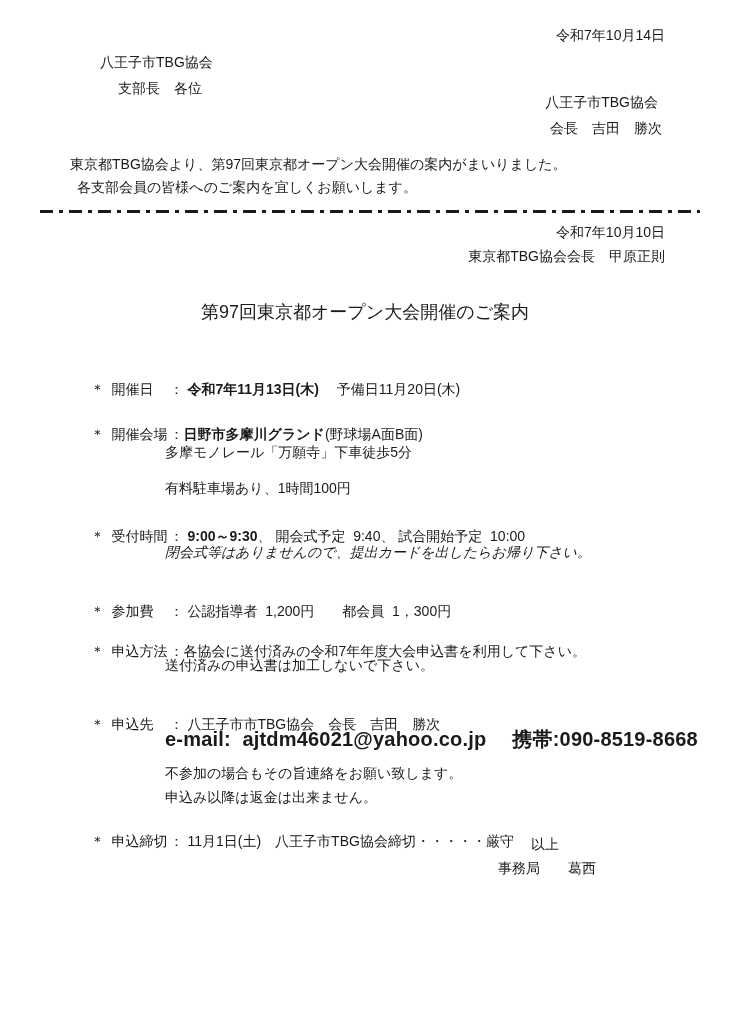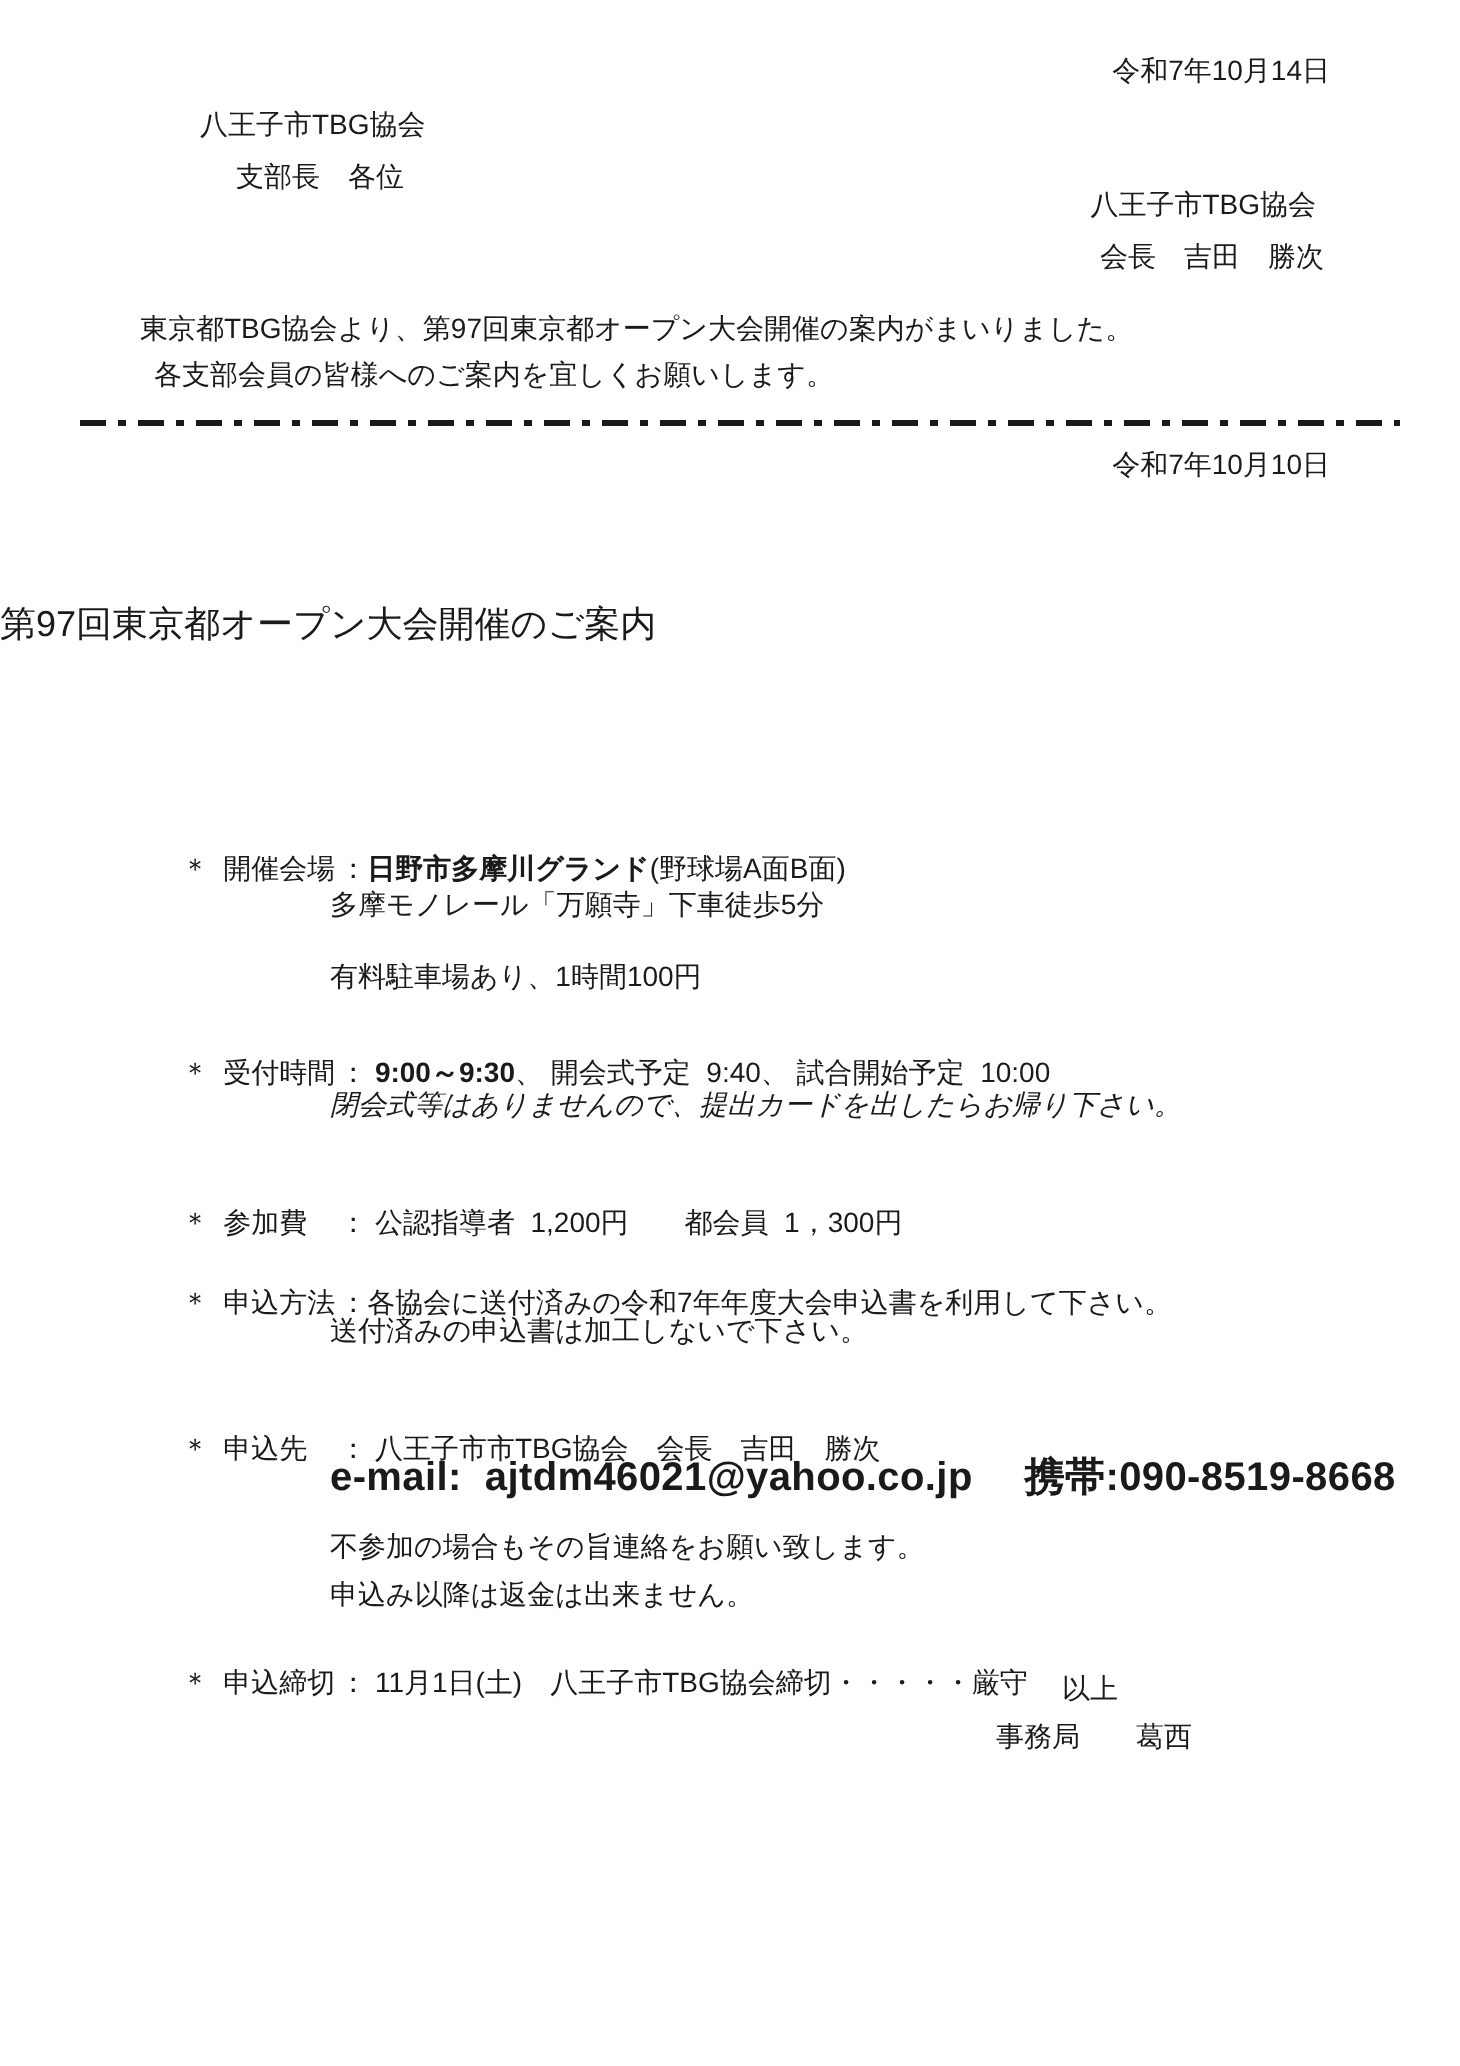--- a/index.html
+++ b/index.html
@@ -18,21 +18,21 @@
     line-height:18px;
     white-space:pre;
   }
   .right{
     right:65px;
     text-align:right;
   }
   .title{
     left:0;
     width:730px;
-    text-align:left;
+    text-align:center;
     font-size:18px;
     line-height:22px;
   }
   .item{left:75px;}
   .bullet{display:inline-block;width:21px;}
   .item-label{display:inline-block;width:58px;}
   .bold{font-weight:700;}
   .sub{left:165px;}
   .email{
     font-size:20px;
@@ -65,23 +65,27 @@
 
   <div class="line" style="right:72px;top:93px;">八王子市TBG協会</div>
   <div class="line" style="right:68px;top:119px;">会長　吉田　勝次</div>
 
   <div class="line" style="left:70px;top:155px;">東京都TBG協会より、第97回東京都オープン大会開催の案内がまいりました。</div>
   <div class="line" style="left:77px;top:178px;">各支部会員の皆様へのご案内を宜しくお願いします。</div>
 
   <div class="divider" style="top:210px;"></div>
 
   <div class="line right" style="top:223px;">令和7年10月10日</div>
+  <div class="line right" style="top:247px;">東京都TBG協会会長　甲原正則</div>
 
   <div class="line title" style="top:301px;">第97回東京都オープン大会開催のご案内</div>
 
+  <div class="line item" style="top:362px;">
+    <span class="bullet">＊</span><span class="item-label">開催日</span><span>：</span><span class="bold"> 令和7年11月13日(木)</span><span>　 予備日11月20日(木)</span>
+  </div>
 
   <div class="line item" style="top:407px;">
     <span class="bullet">＊</span><span class="item-label">開催会場</span><span>：</span><span class="bold">日野市多摩川グランド</span><span>(野球場A面B面)</span>
   </div>
   <div class="line sub" style="top:443px;">多摩モノレール「万願寺」下車徒歩5分</div>
   <div class="line sub" style="top:479px;">有料駐車場あり、1時間100円</div>
 
   <div class="line item" style="top:509px;">
     <span class="bullet">＊</span><span class="item-label">受付時間</span><span>：</span><span class="bold"> 9:00～9:30</span><span>、 開会式予定  9:40、 試合開始予定  10:00</span>
   </div>

